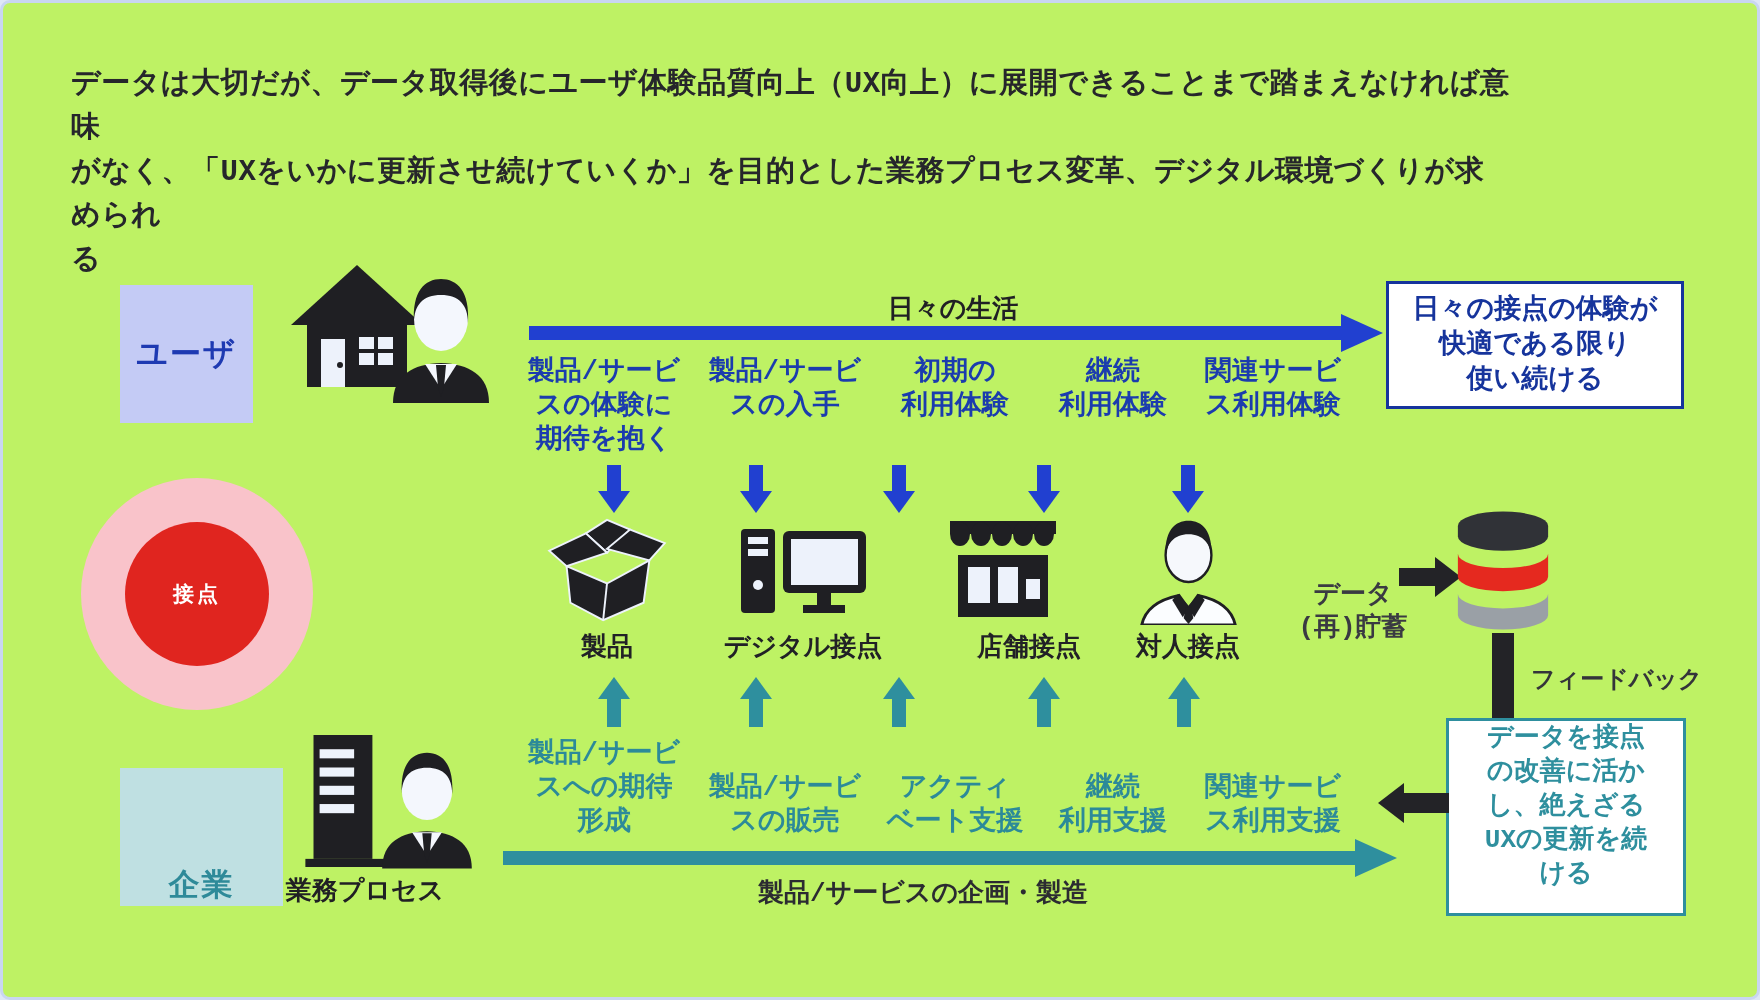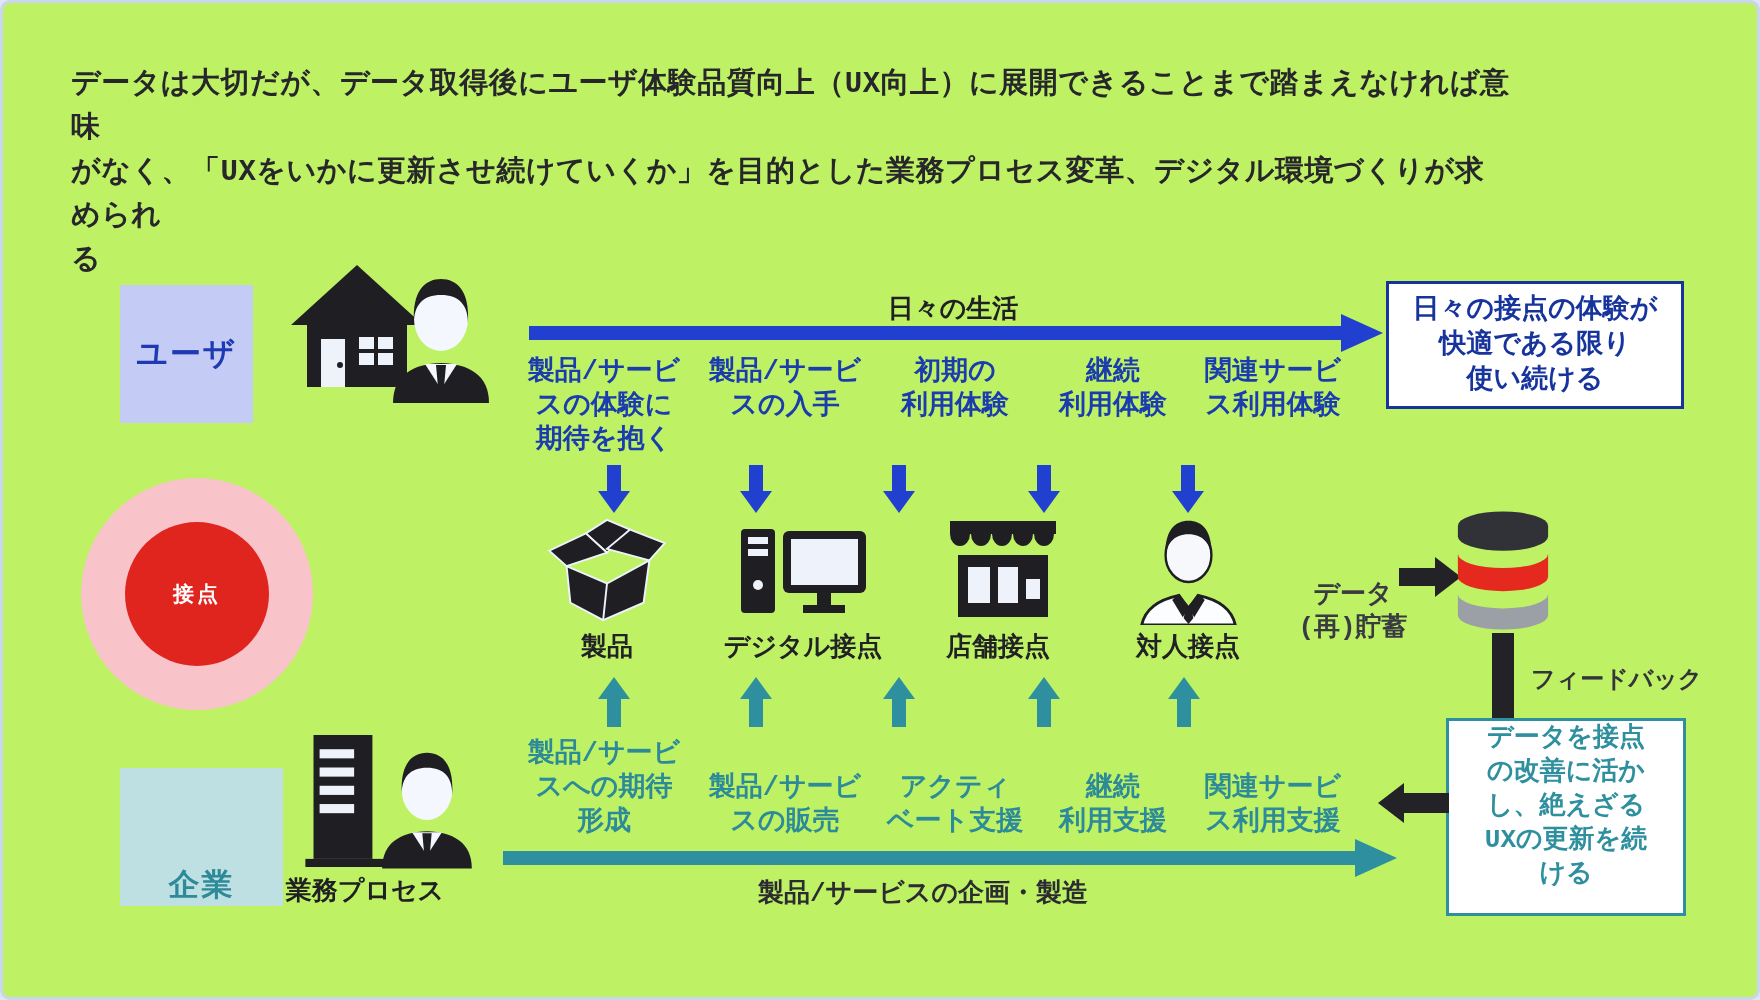--- a/index.html
+++ b/index.html
@@ -209,21 +209,21 @@
     <path d="M6 115 C10 96 26 88 45 84 L55 98 L65 84 C84 88 100 96 104 115 Z" fill="#fbfdff" stroke="#1f1f23" stroke-width="3"></path>
     <polygon points="44,83 56,96 49,107 38,89" fill="#1f1f23"></polygon>
     <polygon points="66,83 54,96 61,107 72,89" fill="#1f1f23"></polygon>
     <polygon points="52,97 58,97 60,108 55,114 50,108" fill="#1f1f23"></polygon>
     <ellipse cx="55" cy="42" rx="24" ry="28" fill="#f6f8fc" stroke="#1f1f23" stroke-width="2.5"></ellipse>
     <path d="M31 46 C29 16 41 6 55 6 C69 6 81 16 79 46 C79 30 70 20 55 20 C40 20 31 30 31 46 Z" fill="#1f1f23"></path>
   </svg>
 
   <div class="abs icon-label" style="left:494px;">製品</div>
   <div class="abs icon-label" style="left:690px;">デジタル接点</div>
-  <div class="abs icon-label" style="left:885px;">店舗接点</div>
+  <div class="abs icon-label" style="left:916px;">店舗接点</div>
   <div class="abs icon-label" style="left:1075px;">対人接点</div>
 
   <div class="abs store-label">
     <div>データ</div>
     <div>(再)貯蓄</div>
   </div>
   <div class="abs black" style="left:1396px;top:565px;width:38px;height:18px;"></div>
   <div class="abs blk-head-r" style="left:1432px;top:554px;"></div>
   <div class="abs black" style="left:1489px;top:630px;width:22px;height:88px;"></div>
   <svg class="abs" style="left:1452px;top:498px;" width="96" height="140" viewBox="0 0 100 124">

